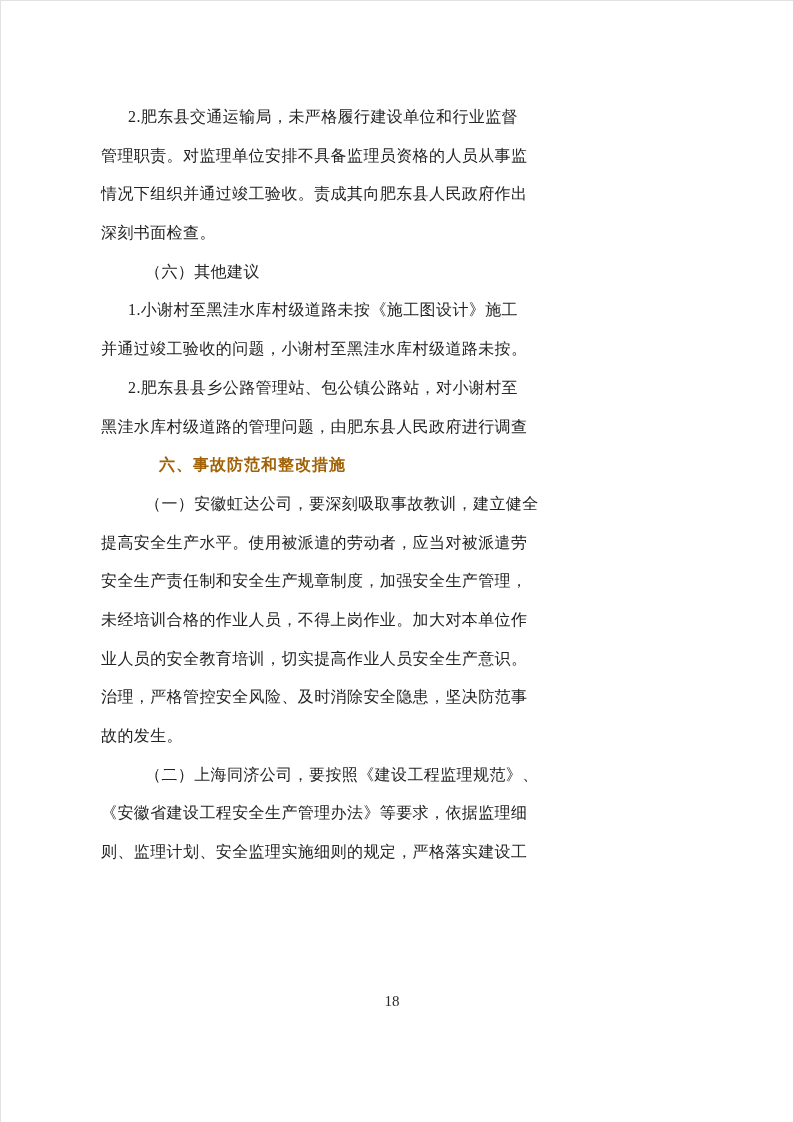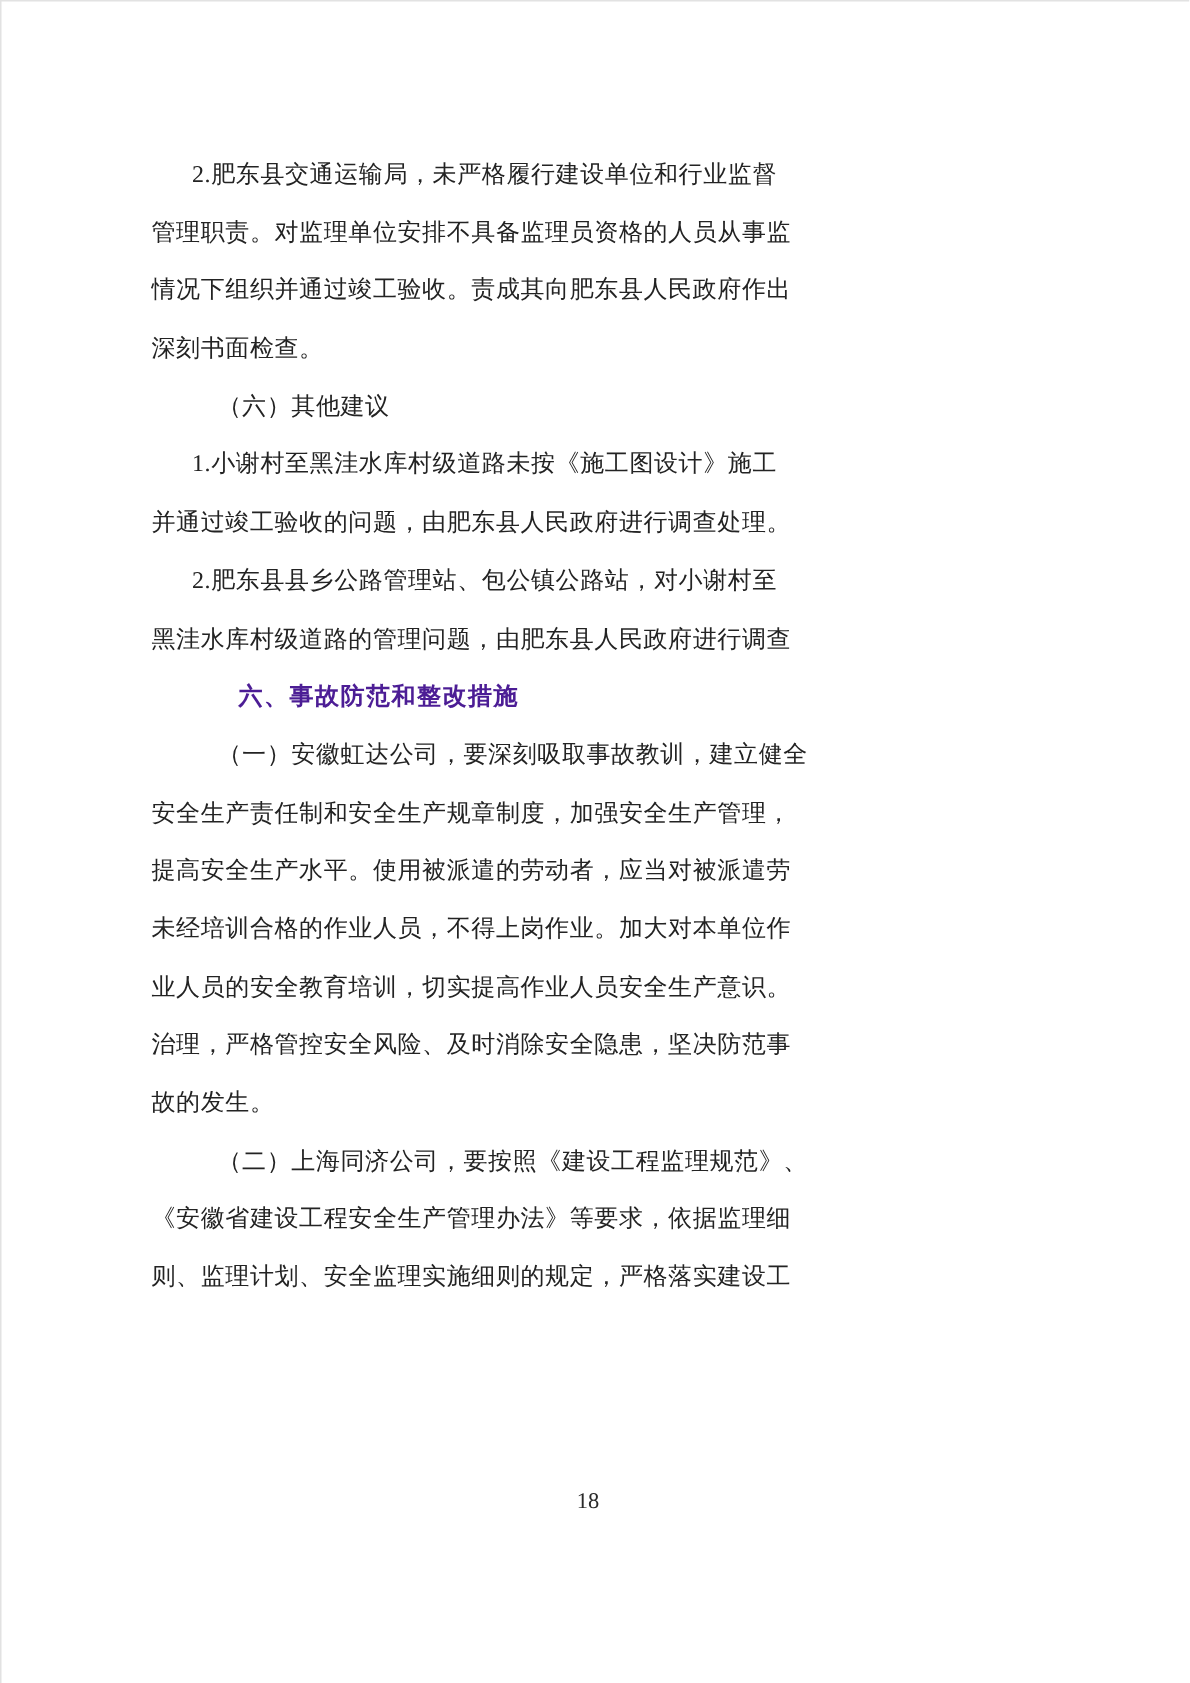--- a/index.html
+++ b/index.html
@@ -36,21 +36,21 @@
   
   .indent-num { padding-left: 27px; }
   
   .indent-para { padding-left: 44px; }
   
   .heading {
     font-family: "Liberation Sans", sans-serif;
     font-weight: bold;
     padding-left: 58px;
     letter-spacing: 1px;
-    color: #4c1d95;
+    color: #a16207;
   }
   .pagenum {
     position: absolute;
     top: 990px;
     left: 100px;
     width: 582px;
     text-align: center;
     font-size: 15px;
     line-height: 20px;
     color: #2a2a2a;
@@ -61,27 +61,27 @@
 <body>
 
 <div class="page">
   <div class="textblock">
     <div class="line indent-num">2.肥东县交通运输局，未严格履行建设单位和行业监督</div>
     <div class="line">管理职责。对监理单位安排不具备监理员资格的人员从事监</div>
     <div class="line">情况下组织并通过竣工验收。责成其向肥东县人民政府作出</div>
     <div class="line">深刻书面检查。</div>
     <div class="line indent-para">（六）其他建议</div>
     <div class="line indent-num">1.小谢村至黑洼水库村级道路未按《施工图设计》施工</div>
-    <div class="line">并通过竣工验收的问题，由肥东县人民政府进行调查处理。</div>
+    <div class="line">并通过竣工验收的问题，小谢村至黑洼水库村级道路未按。</div>
     <div class="line indent-num">2.肥东县县乡公路管理站、包公镇公路站，对小谢村至</div>
     <div class="line">黑洼水库村级道路的管理问题，由肥东县人民政府进行调查</div>
     <div class="line heading">六、事故防范和整改措施</div>
     <div class="line indent-para">（一）安徽虹达公司，要深刻吸取事故教训，建立健全</div>
+    <div class="line">提高安全生产水平。使用被派遣的劳动者，应当对被派遣劳</div>
     <div class="line">安全生产责任制和安全生产规章制度，加强安全生产管理，</div>
-    <div class="line">提高安全生产水平。使用被派遣的劳动者，应当对被派遣劳</div>
     <div class="line">未经培训合格的作业人员，不得上岗作业。加大对本单位作</div>
     <div class="line">业人员的安全教育培训，切实提高作业人员安全生产意识。</div>
     <div class="line">治理，严格管控安全风险、及时消除安全隐患，坚决防范事</div>
     <div class="line">故的发生。</div>
     <div class="line indent-para">（二）上海同济公司，要按照《建设工程监理规范》、</div>
     <div class="line">《安徽省建设工程安全生产管理办法》等要求，依据监理细</div>
     <div class="line">则、监理计划、安全监理实施细则的规定，严格落实建设工</div>
   </div>
   <div class="pagenum">18</div>
 </div>

